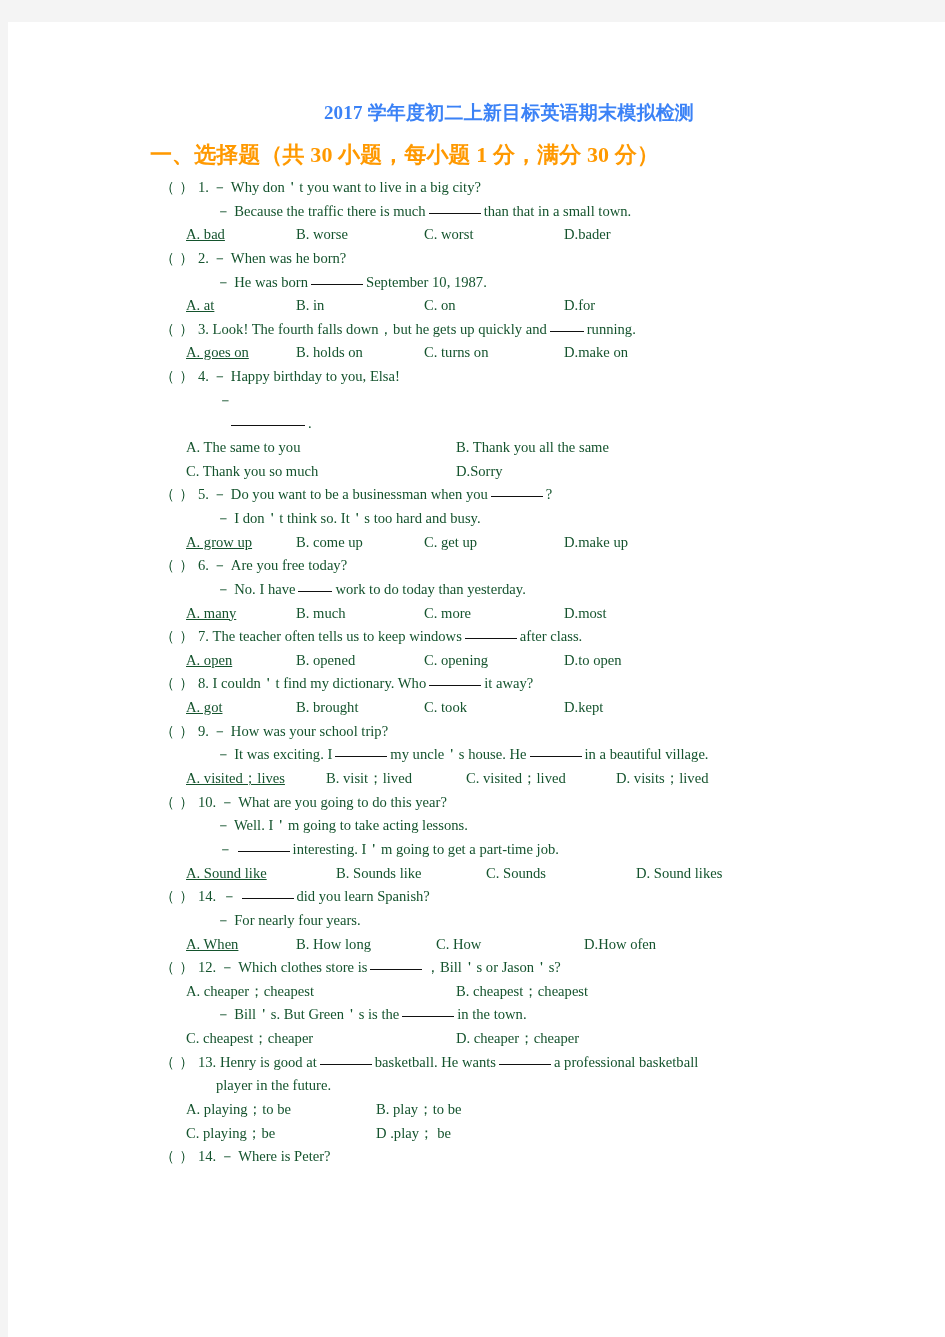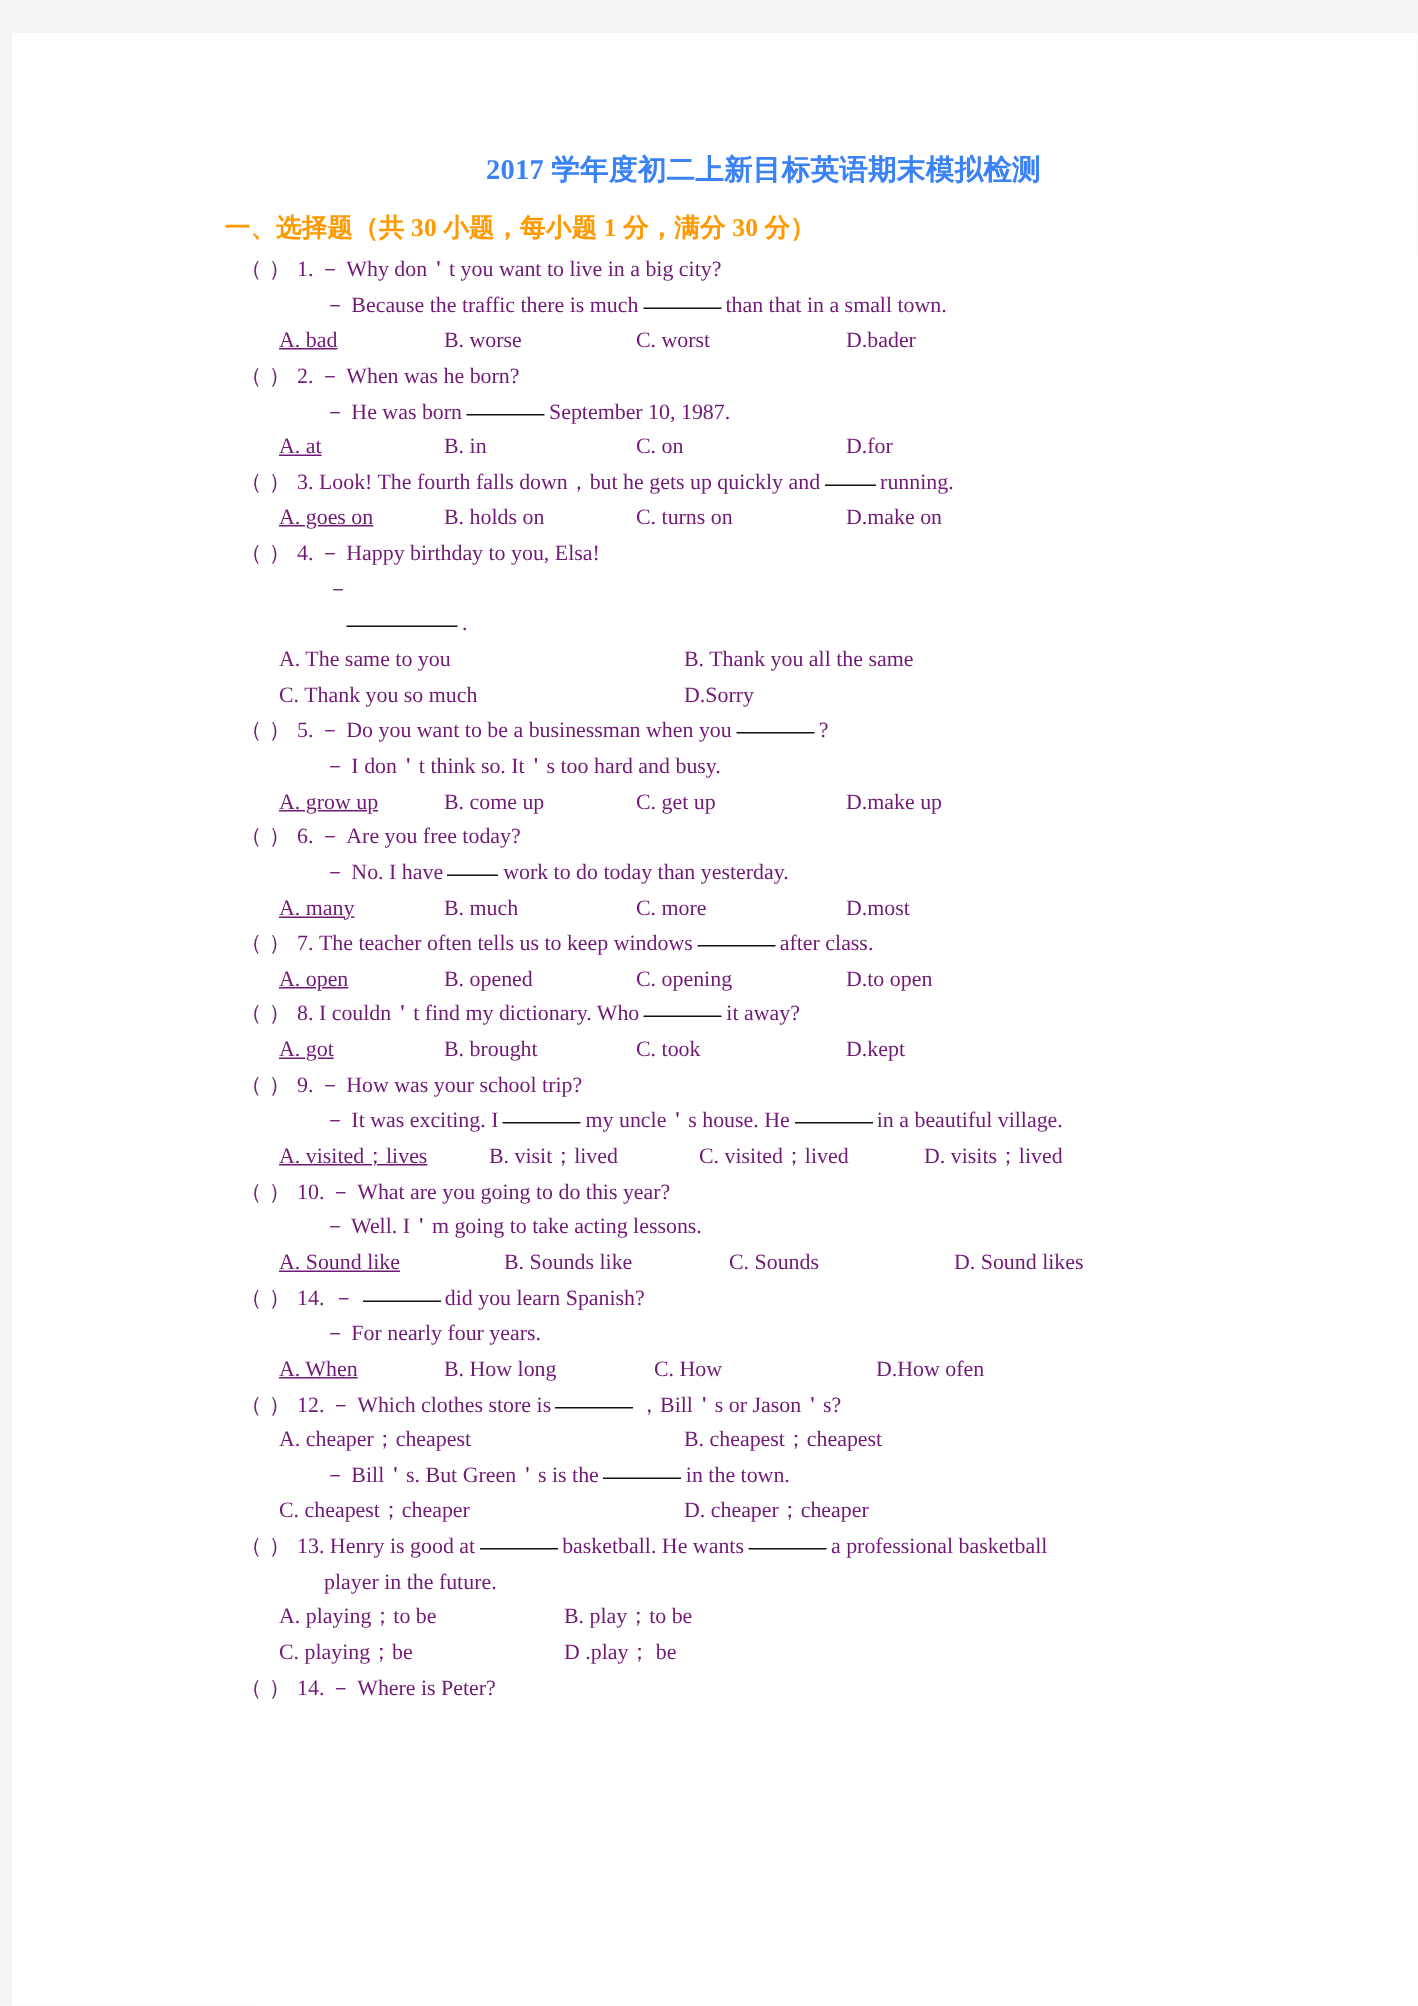--- a/index.html
+++ b/index.html
@@ -34,28 +34,28 @@
     font-size: 19px;
     color: #3b82f6;
     letter-spacing: 0.2px;
     margin: 0 0 14px 0;
     padding-left: 18px;
   }
 
   .section-heading {
     color: #f90;
     font-weight: bold;
-    font-size: 17px;
+    font-size: 22px;
     margin: 0 0 6px 0;
     letter-spacing: 0.1px;
   }
 
   .q {
     font-size: 14.6px;
-    color: #701a75;
+    color: #14532d;
     line-height: 1.62;
     white-space: nowrap;
   }
 
   
   .lv-stem   { padding-left: 10px; }   
   .lv-reply  { padding-left: 66px; }   
   .lv-cont   { padding-left: 66px; }   
 
   .paren { letter-spacing: 0.5px; }
@@ -228,20 +228,23 @@
     </div>
 
     <div class="q lv-stem">
       <span class="paren">（     ）</span>
       <span>10.</span>
       <span>－ What are you going to do this year?</span>
     </div>
     <div class="q lv-reply">
       <span>－ Well. I＇m going to take acting lessons.</span>
     </div>
+    <div class="q lv-reply">
+      <span class="dash">－</span><span class="blank b-md"></span><span>interesting. I＇m going to get a part-time job.</span>
+    </div>
     <div class="q opts4">
       <span class="c1" style="width:150px">A. Sound like</span>
       <span class="c2" style="width:150px">B. Sounds like</span>
       <span class="c3" style="width:150px">C. Sounds</span>
       <span>D. Sound likes</span>
     </div>
 
     <div class="q lv-stem">
       <span class="paren">（     ）</span>
       <span>14.</span>

